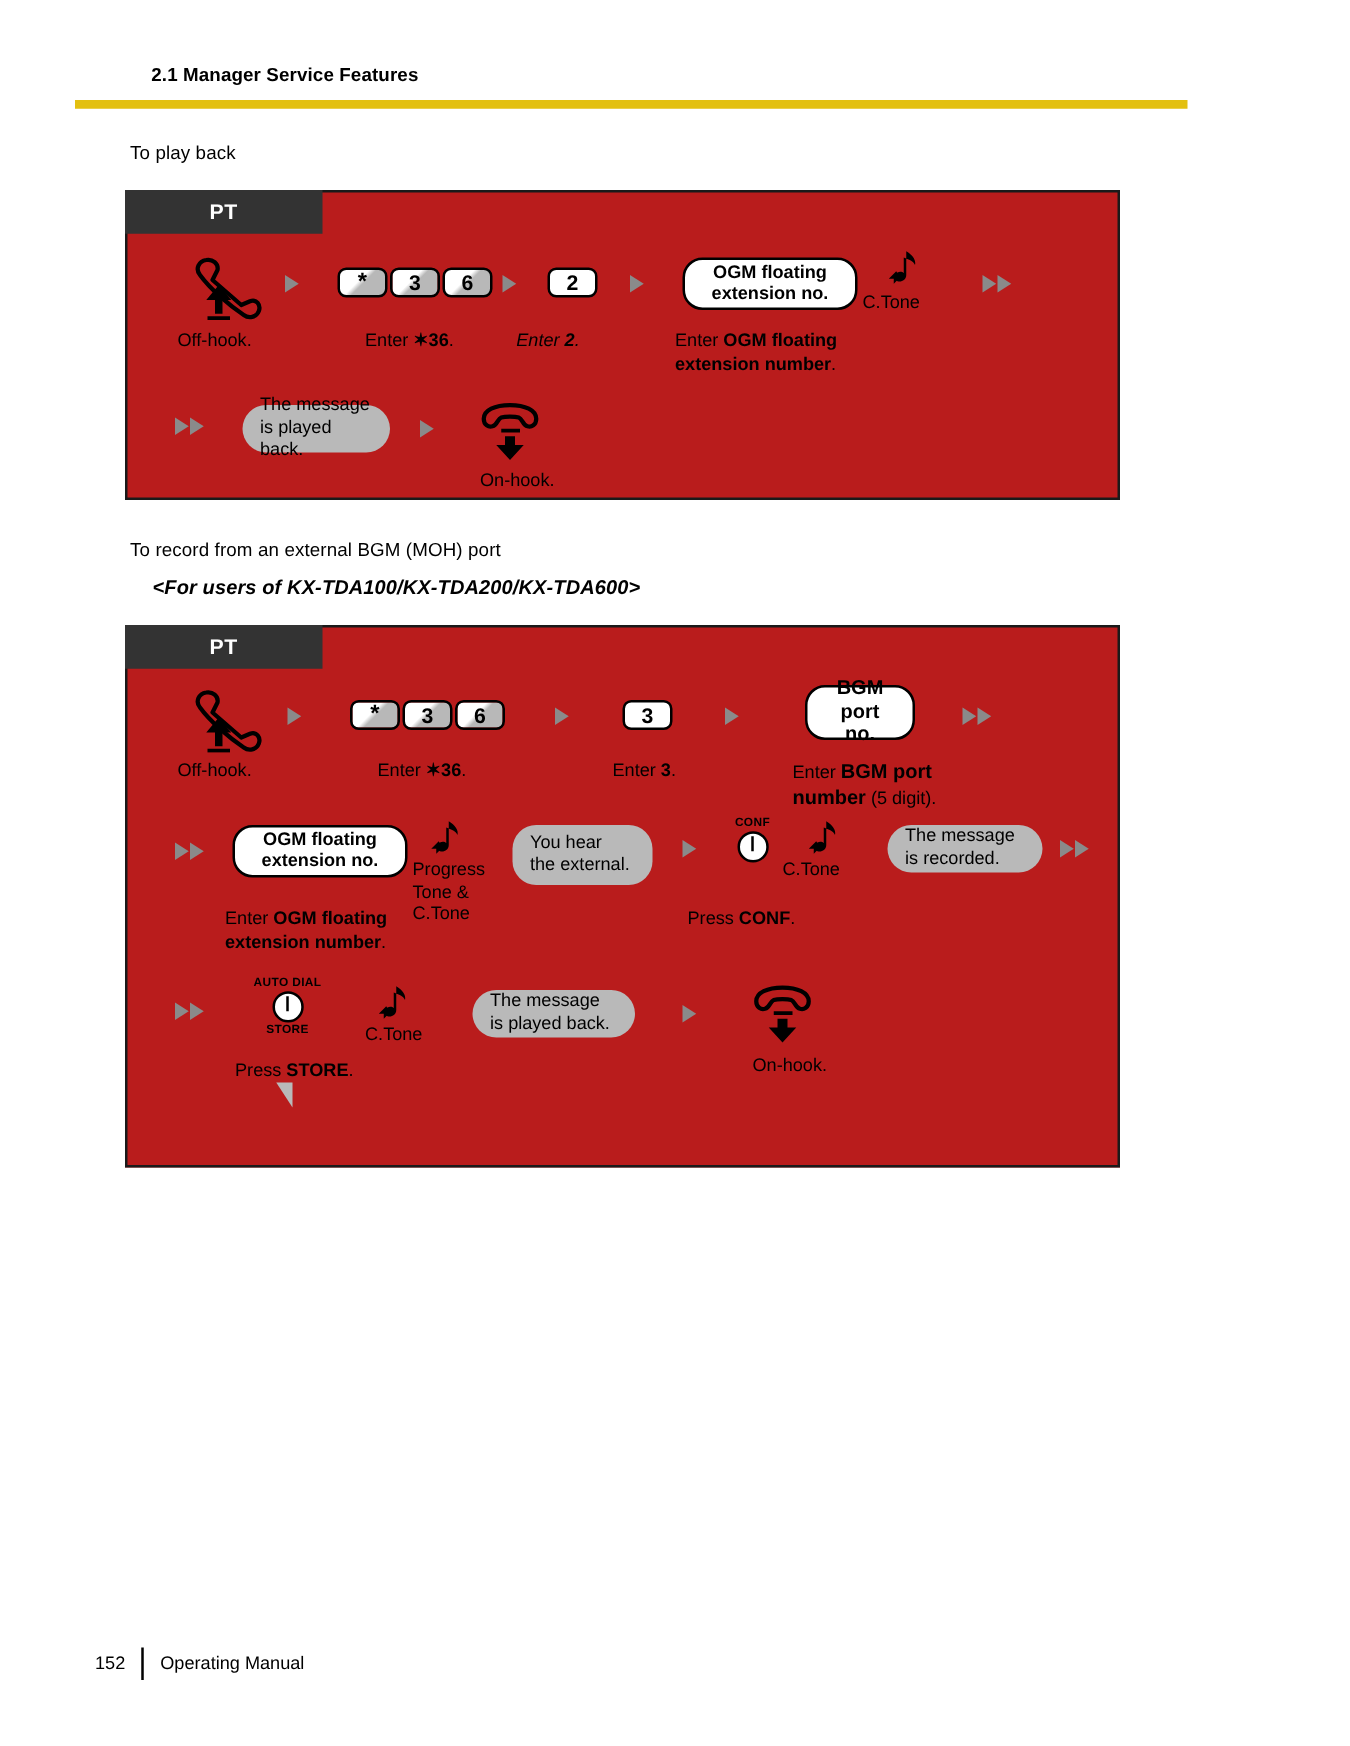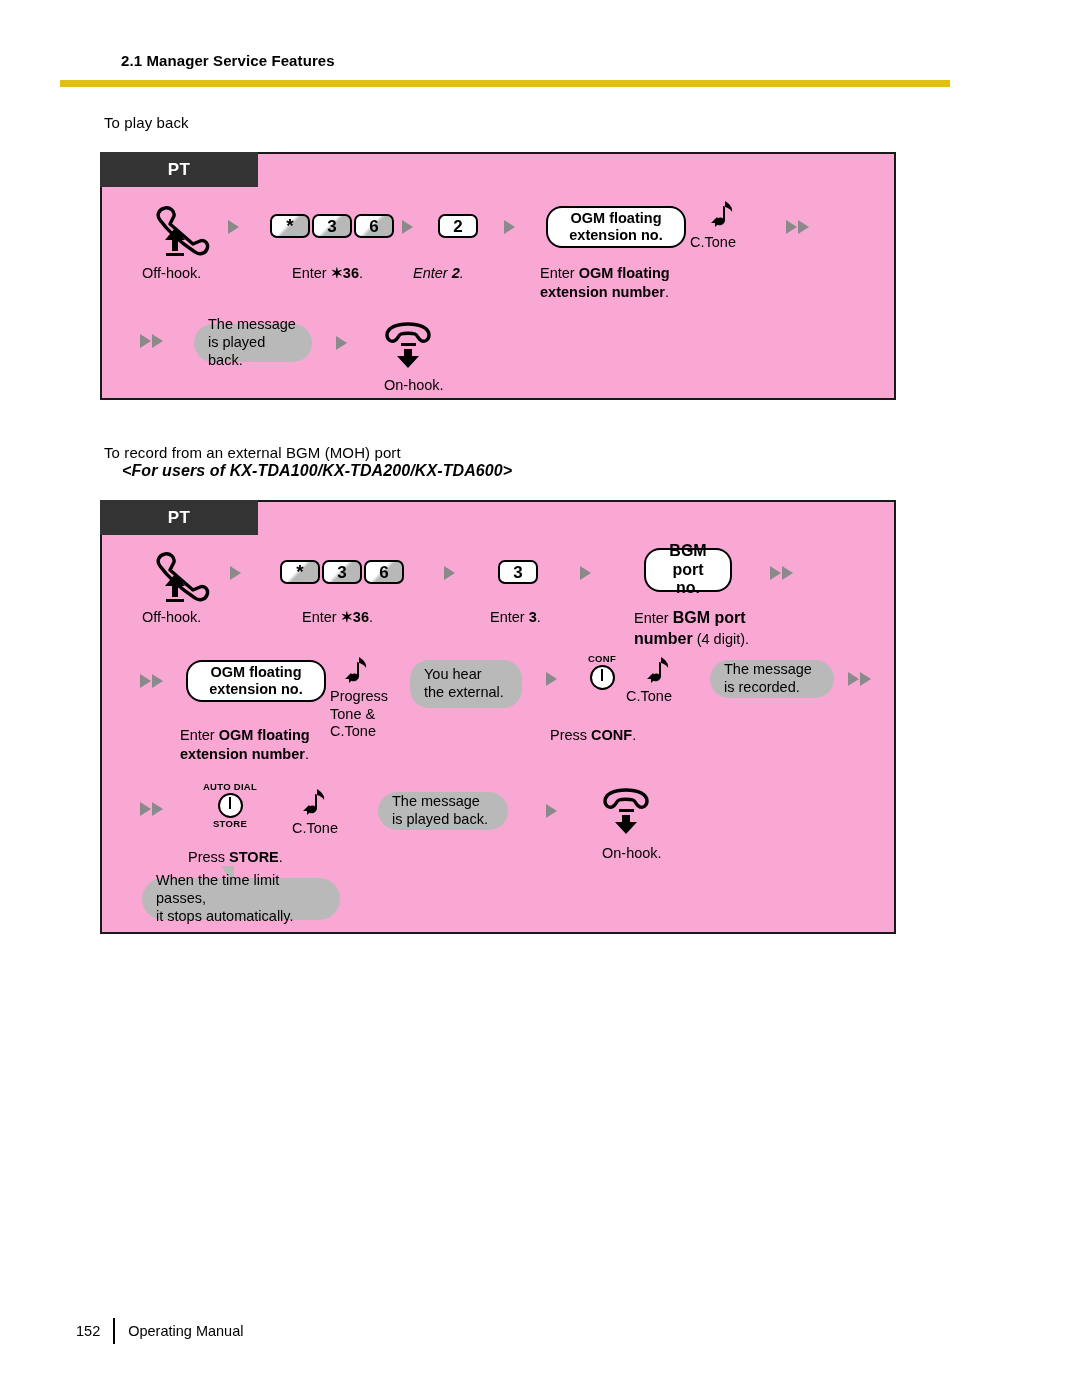--- a/index.html
+++ b/index.html
@@ -47,21 +47,21 @@
     font-size: 16px;
     font-weight: bold;
     letter-spacing: .1px;
     font-style: italic;
   }
 
   
   .diagram {
     position: absolute;
     border: 2px solid #1a1a1a;
-    background: #f9a8d4;
+    background: #b91c1c;
     box-sizing: border-box;
   }
   .pt-tab {
     position: absolute;
     left: -2px;
     top: -2px;
     width: 158px;
     height: 35px;
     background: #333333;
     color: #ffffff;
@@ -313,21 +313,21 @@
       </g>
       <g fill="#000">
         <rect x="19" y="21" width="15" height="3"></rect>
         <path d="M30 27 L30 34 L37 34 L26 46 L15 34 L22 34 L22 27 Z"></path>
       </g>
     </svg>
   </div>
   <div class="cap" style="left:282px; top:222px;">On-hook.</div>
 </div>
 
-<div class="sec-title" style="left:104px; top:432px;margin-top:12px;">To record from an external BGM (MOH) port</div>
+<div class="sec-title" style="left:104px; top:432px;">To record from an external BGM (MOH) port</div>
 <div class="sub-title" style="left:122px; top:462px;">&lt;For users of KX-TDA100/KX-TDA200/KX-TDA600&gt;</div>
 
 <div class="diagram" style="left:100px; top:500px; width:796px; height:434px;">
   <div class="pt-tab">PT</div>
 
   <div class="node" style="left:48px; top:48px;">
     <svg width="62" height="52" viewBox="0 0 62 52">
       <g stroke="#000" stroke-width="3.4" fill="none" stroke-linejoin="round" stroke-linecap="round">
         <path d="M10 16 C6 11 9 5 15 4 C20 3 25 7 24 12 L20 20 L43 40 L50 37 C55 35 59 40 57 45 C55 50 49 51 45 48 C33 40 18 27 10 16 Z"></path>
       </g>
@@ -366,21 +366,21 @@
     </div>
 
   <div class="pill" style="left:542px; top:46px; width:88px; height:44px; font-size:16px;">
     <div>
       <div>BGM port</div>
       <div>no.</div>
     </div>
   </div>
   <div class="cap" style="left:532px; top:106px; line-height:1.3;">
     <span>Enter </span><b style="font-size:16px;">BGM port</b><br>
-    <b style="font-size:16px;text-align:right;">number</b><span> (4 digit).</span>
+    <b style="font-size:16px;text-align:right;">number</b><span> (5 digit).</span>
   </div>
 
   <div class="arrow" style="left:668px; top:64px;">
       <span class="tri"></span>
       <span class="tri"></span>
     </div>
 
   <div class="arrow" style="left:38px; top:172px;">
       <span class="tri"></span>
       <span class="tri"></span>
@@ -490,25 +490,19 @@
       </g>
       <g fill="#000">
         <rect x="19" y="21" width="15" height="3"></rect>
         <path d="M30 27 L30 34 L37 34 L26 46 L15 34 L22 34 L22 27 Z"></path>
       </g>
     </svg>
   </div>
   <div class="cap" style="left:500px; top:342px;">On-hook.</div>
 
   <div class="callout-tail" style="left:110px; top:364px;"></div>
-  <div class="bubble callout" style="left:40px; top:376px; width:198px; height:42px;">
-    <div>
-      <div>When the time limit passes,</div>
-      <div>it stops automatically.</div>
-    </div>
-  </div>
 </div>
 
 <div class="footer">
   <span>152</span>
   <span class="bar"></span>
   <span>Operating Manual</span>
 </div>
 
 </body></html>

